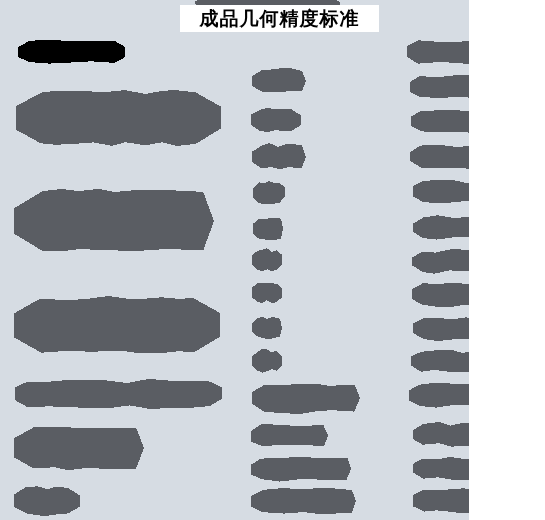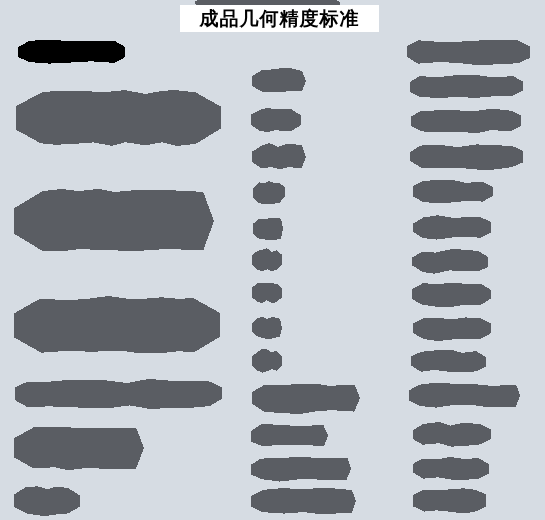--- a/index.html
+++ b/index.html
@@ -54,21 +54,21 @@
     left: 0;
     width: 100%;
     height: 100%;
     pointer-events: none;
   }
   .col .blob { pointer-events: auto; }
 </style>
 </head>
 <body>
 
-<div id="page" style="width: 545px; height: 520px; background: rgb(214, 220, 227);">
+<div id="page" style="width: 469px; height: 520px; background: rgb(214, 220, 227);">
 
   <div class="col" id="col-left">
       <div class="blob" style="left: 18px; top: 40px; width: 107px; height: 23px;">
         <svg viewBox="0 0 107 23" preserveAspectRatio="none">
           <path class="blob-body" d="M11.4,0.9 L31.4,-0.4 L53.0,1.3 L74.1,1.4 L96.5,0.9 L107.0,6.9 L107.0,17.2 L96.5,22.9 L73.0,21.3 L54.7,22.4 L31.6,23.6 L11.5,22.1 L0.0,17.0 L0.0,7.0 Z" fill="#000000"></path>
         </svg>
       </div>
       <div class="blob" style="left: 16px; top: 92px; width: 205px; height: 52px;">
         <svg viewBox="0 0 205 52" preserveAspectRatio="none">
           <path class="blob-body" d="M25.2,0.6 L39.6,-1.2 L59.1,-1.5 L77.8,-0.4 L95.1,-0.5 L108.8,-1.9 L129.9,2.0 L147.1,-1.4 L161.7,-1.7 L179.4,0.3 L205.0,14.7 L205.0,36.4 L179.9,51.8 L160.9,54.0 L145.7,50.3 L129.5,53.4 L109.5,50.2 L96.2,53.8 L76.9,50.4 L59.9,51.8 L39.3,52.8 L24.5,51.2 L0.0,37.7 L0.0,14.3 Z" fill="#5a5d63"></path>

